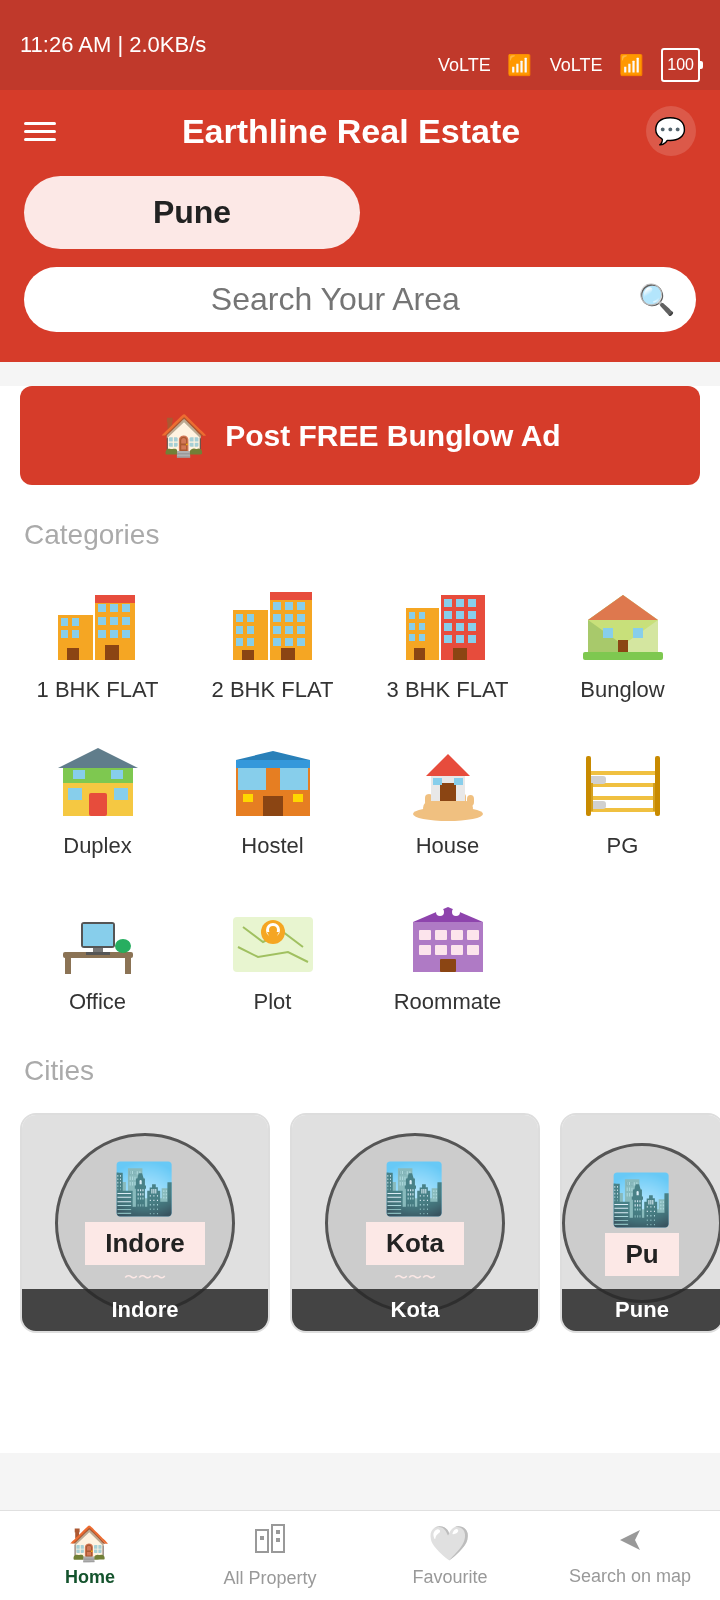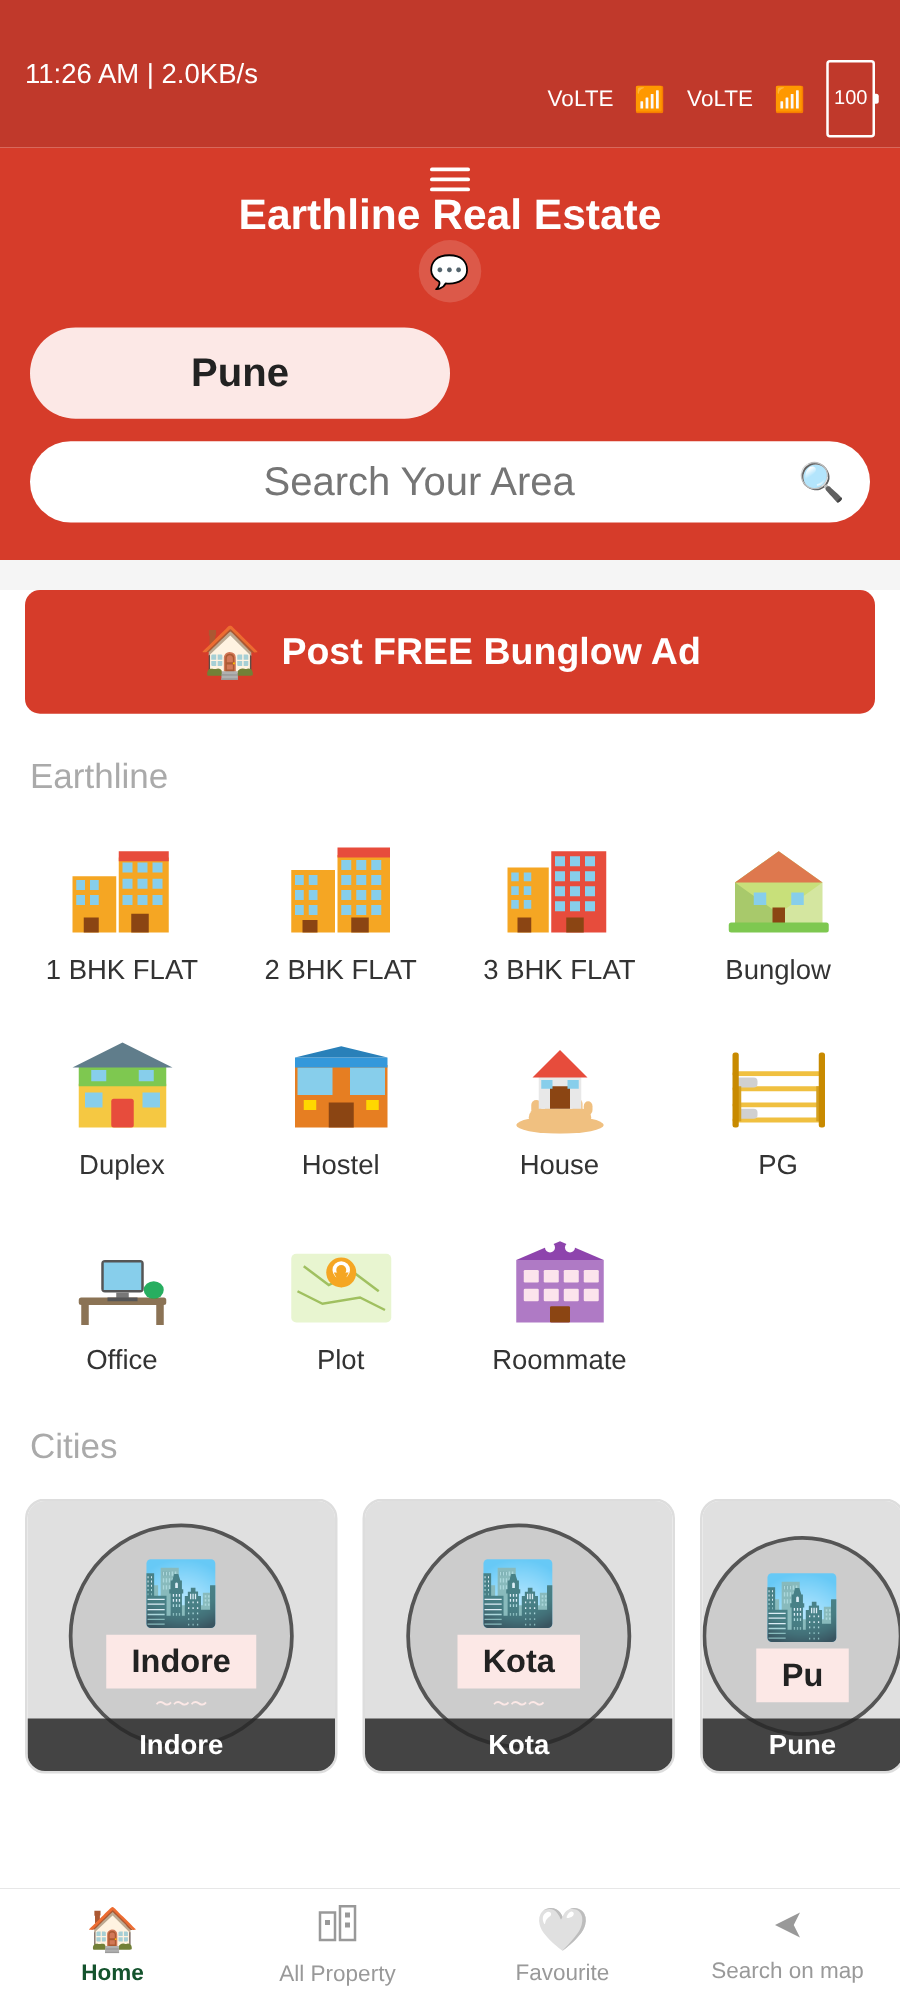--- a/index.html
+++ b/index.html
@@ -26,21 +26,21 @@
     .status-right {
       display: flex;
       align-items: center;
       gap: 17px;
       font-size: 20px;
       margin-top: 40px;
     }
     .battery {
       border: 2px solid white;
       border-radius: 3px;
-      padding: 20px 4px;
+      padding: 6px 4px;
       font-size: 16px;
       position: relative;
     }
     .battery::after {
       content: '';
       position: absolute;
       right: -5px;
       top: 50%;
       transform: translateY(-50%);
       width: 3px;
@@ -52,21 +52,20 @@
     
     .header {
       background: #d63c2a;
       padding: 16px 24px 30px;
     }
     .header-top {
       display: flex;
       justify-content: space-between;
       align-items: center;
       margin-bottom: 20px;
-      flex-direction: column;
     }
     .hamburger {
       display: flex;
       flex-direction: column;
       gap: 5px;
       cursor: pointer;
     }
     .hamburger span {
       display: block;
       width: 32px;
@@ -351,21 +350,21 @@
 </div>
 
 <div class="main-content">
 
   <button class="post-ad-btn">
     <span class="house-icon">🏠</span>
     <span>Post FREE Bunglow Ad</span>
   </button>
 
   <div>
-    <div class="section-title">Earthline</div>
+    <div class="section-title">Categories</div>
     <div class="categories-grid">
 
       <div class="category-item">
         <div class="category-icon">
           <svg width="90" height="75" viewBox="0 0 90 75" xmlns="http://www.w3.org/2000/svg">
 
             <rect x="5" y="25" width="35" height="45" fill="#f5a623"></rect>
             <rect x="8" y="28" width="7" height="8" fill="#87ceeb"></rect>
             <rect x="19" y="28" width="7" height="8" fill="#87ceeb"></rect>
             <rect x="8" y="40" width="7" height="8" fill="#87ceeb"></rect>

